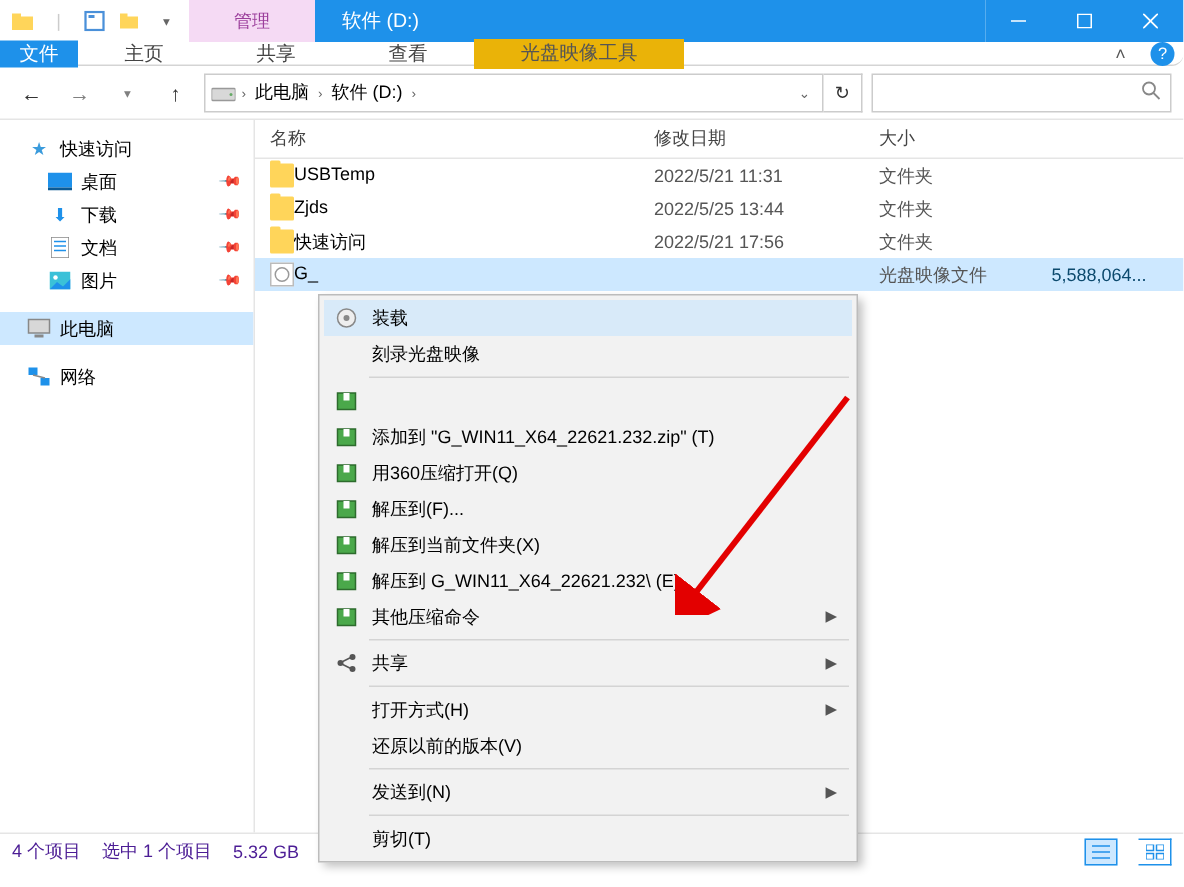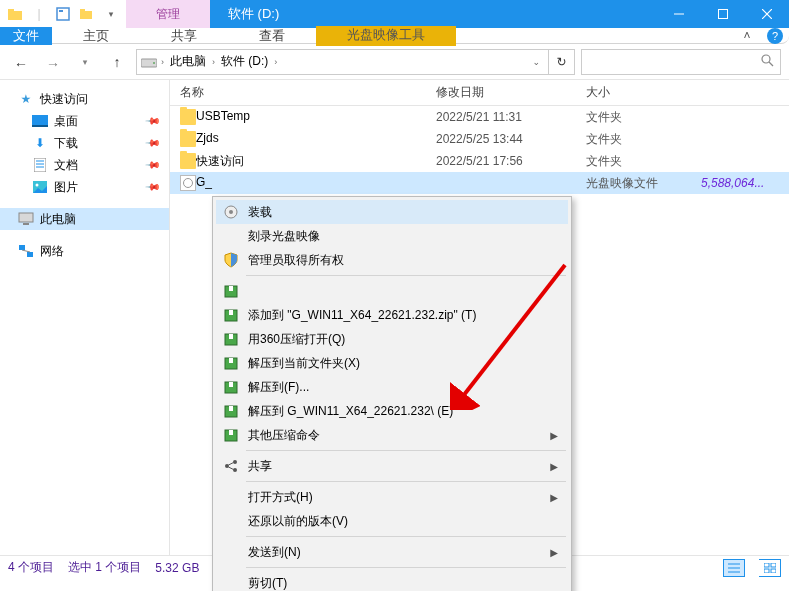--- a/index.html
+++ b/index.html
@@ -53,21 +53,21 @@
 .ch-name { width: 256px; }
 .ch-date { width: 150px; }
 .ch-type { width: 115px; }
 .ch-size { flex: 1; }
 
 .file-list { flex: 1; position: relative; }
 .row { height: 22px; display: flex; align-items: center; font-size: 12px; }
 .row .c-name { width: 256px; display: flex; align-items: flex-start; gap: 0; padding-left: 10px; }
 .row .c-date { width: 150px; padding-left: 10px; color: #555;}
 .row .c-type { width: 115px; padding-left: 10px; color: #555;}
-.row .c-size { flex: 1; padding-left: 10px; color: #6d28d9; font-style: italic; }
+.row .c-size { flex: 1; padding-left: 10px; color: #0c4a6e; }
 .row.selected { background: #cde8ff; }
 .folder-ic { width:16px;height:16px;background:#ffd55a;border-radius:1px; position:relative;}
 .folder-ic::before{content:"";position:absolute;top:-2px;left:0;width:7px;height:3px;background:#ffd55a;border-radius:1px 1px 0 0;}
 .iso-ic { width:16px;height:16px;background:#fff;border:1px solid #bbb;display:flex;align-items:center;justify-content:center;}
 .iso-ic::after{content:"";width:8px;height:8px;border:1px solid #999;border-radius:50%;}
 
 
 .ctx { position: absolute; left: 212px; top: 196px; width: 360px; background: #f2f2f2; border: 1px solid #bcbcbc; box-shadow: 3px 3px 6px rgba(0,0,0,.25); padding: 3px; z-index: 100;}
 .ctx-item { height: 24px; display: flex; align-items: center; padding-left: 32px; position: relative; font-size: 12px; color: #000;}
 .ctx-item.hi { background: #d8eaf9; }
@@ -304,29 +304,20 @@
         <svg>
           <circle cx="8" cy="8" r="6" fill="#eee" stroke="#888"></circle>
           <circle cx="8" cy="8" r="2" fill="#888"></circle>
         </svg>
       </span>
       <span>装载</span>
     </div>
     <div class="ctx-item">
       <span>刻录光盘映像</span>
     </div>
-    <div class="ctx-item">
-      <span class="mic">
-        <svg>
-          <path d="M8 1 L14 3 V8 C14 12 8 15 8 15 C8 15 2 12 2 8 V3 Z" fill="#ffd34d" stroke="#c98f00"></path>
-          <path d="M8 1 L14 3 V8 C14 12 8 15 8 15 Z" fill="#4a90d9"></path>
-        </svg>
-      </span>
-      <span>管理员取得所有权</span>
-    </div>
     <div class="ctx-sep"></div>
     <div class="ctx-item">
       <span class="mic">
         <svg>
           <rect x="2" y="3" width="12" height="11" fill="#4aa84a" stroke="#2d6b2d"></rect>
           <rect x="6" y="3" width="4" height="5" fill="#fff"></rect>
         </svg>
       </span>
     </div>
     <div class="ctx-item">
@@ -347,30 +338,30 @@
       </span>
       <span>用360压缩打开(Q)</span>
     </div>
     <div class="ctx-item">
       <span class="mic">
         <svg>
           <rect x="2" y="3" width="12" height="11" fill="#4aa84a" stroke="#2d6b2d"></rect>
           <rect x="6" y="3" width="4" height="5" fill="#fff"></rect>
         </svg>
       </span>
+      <span>解压到(F)...</span>
+    </div>
+    <div class="ctx-item">
+      <span class="mic">
+        <svg>
+          <rect x="2" y="3" width="12" height="11" fill="#4aa84a" stroke="#2d6b2d"></rect>
+          <rect x="6" y="3" width="4" height="5" fill="#fff"></rect>
+        </svg>
+      </span>
       <span>解压到当前文件夹(X)</span>
-    </div>
-    <div class="ctx-item">
-      <span class="mic">
-        <svg>
-          <rect x="2" y="3" width="12" height="11" fill="#4aa84a" stroke="#2d6b2d"></rect>
-          <rect x="6" y="3" width="4" height="5" fill="#fff"></rect>
-        </svg>
-      </span>
-      <span>解压到(F)...</span>
     </div>
     <div class="ctx-item">
       <span class="mic">
         <svg>
           <rect x="2" y="3" width="12" height="11" fill="#4aa84a" stroke="#2d6b2d"></rect>
           <rect x="6" y="3" width="4" height="5" fill="#fff"></rect>
         </svg>
       </span>
       <span>解压到 G_WIN11_X64_22621.232\ (E)</span>
     </div>

